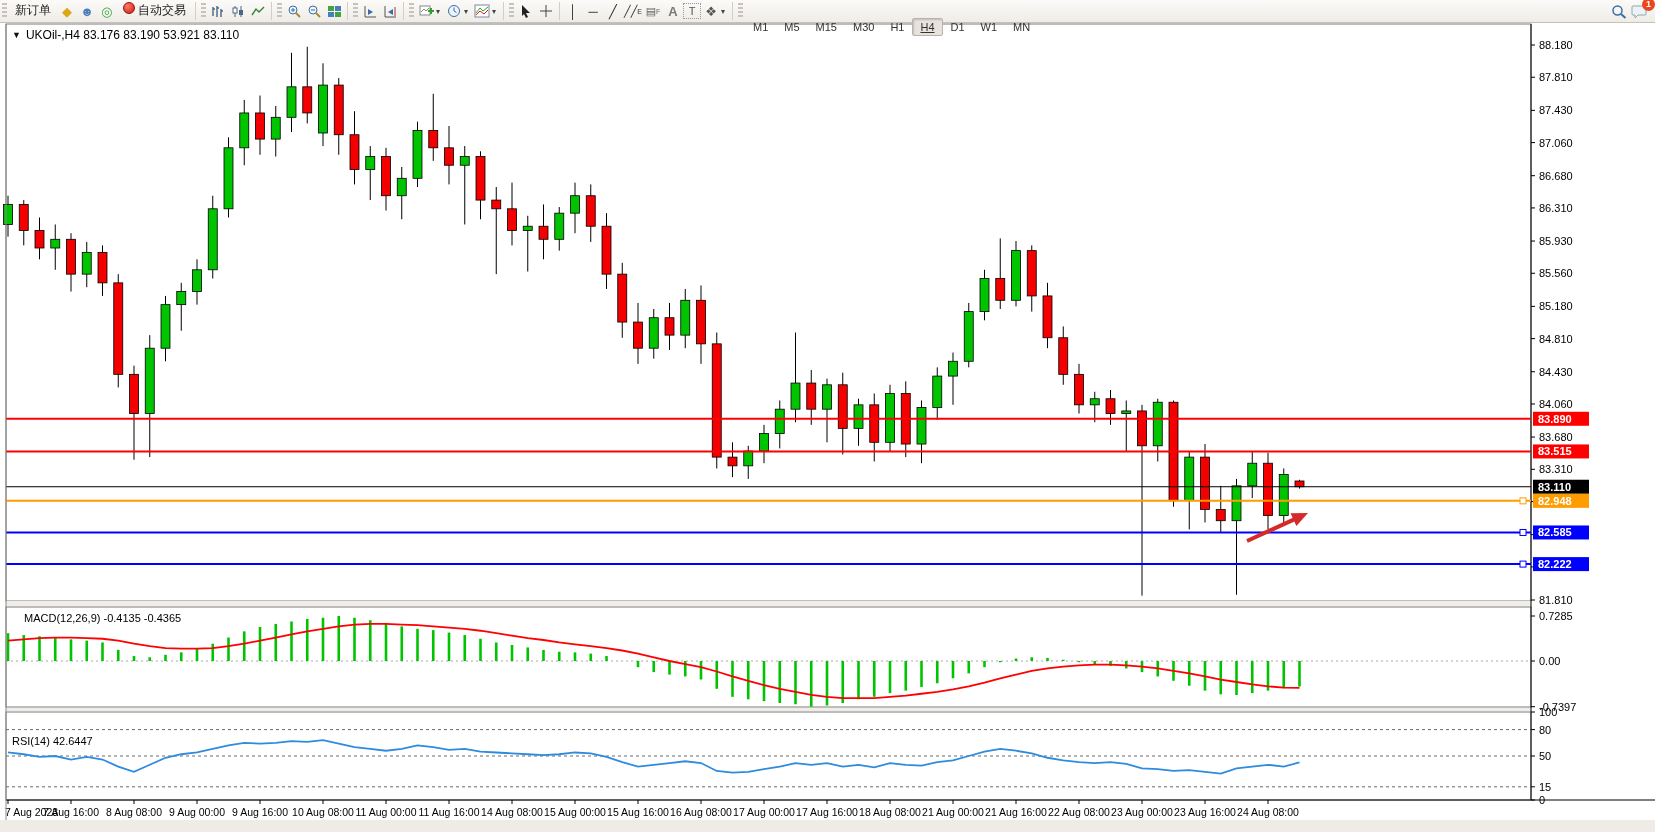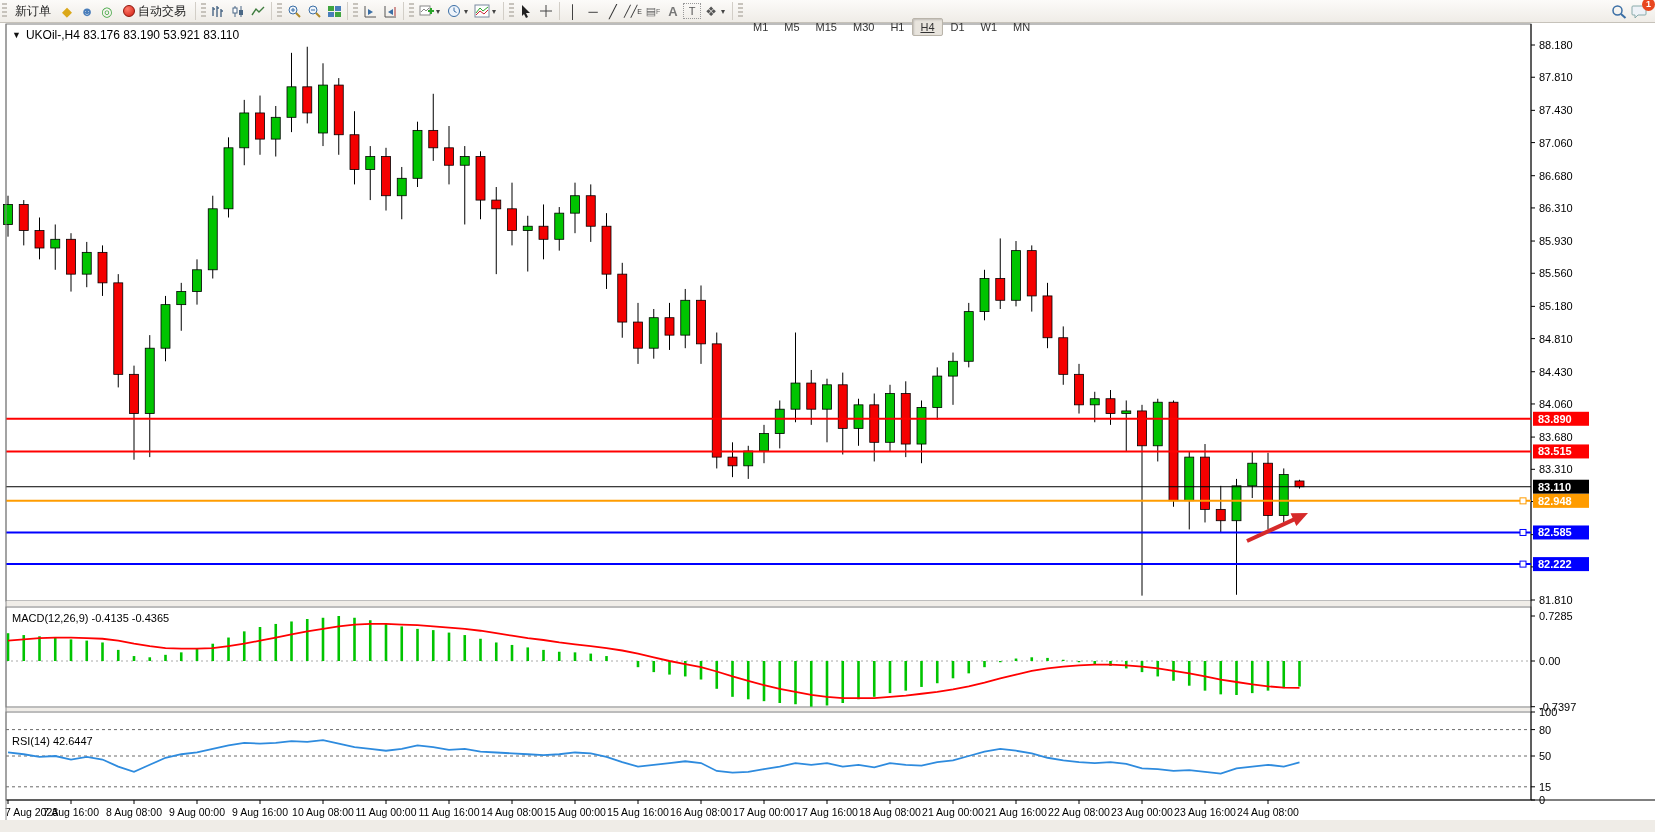--- a/index.html
+++ b/index.html
@@ -4,21 +4,21 @@
 <style>
   html,body{margin:0;padding:0;background:#fff;font-family:"Liberation Sans",sans-serif;}
   #app{position:relative;width:1655px;height:832px;overflow:hidden;background:#fff;}
   
   #toolbar{position:absolute;left:0;top:0;width:1655px;height:22px;
     background:linear-gradient(#fcfbf9,#efece7);border-bottom:1px solid #c6c2ba;
     display:flex;align-items:center;font-size:12px;color:#222;z-index:5;}
   .grip{width:5px;height:16px;margin:0 2px;
     background:repeating-linear-gradient(to bottom,#c7c3bc 0 2px,transparent 2px 4px);}
   .sep{width:1px;height:18px;background:#d2cec7;margin:0 3px;}
-  .tbtn{display:inline-flex;align-items:center;gap:3px;padding:1px 5px;height:18px;
+  .tbtn{display:inline-flex;align-items:flex-start;gap:3px;padding:1px 5px;height:18px;
     border:1px solid transparent;border-radius:2px;cursor:default;white-space:nowrap;}
   .i{display:inline-flex;width:20px;height:18px;align-items:center;justify-content:center;
      font-size:13px;line-height:1;}
   .caret{font-size:8px;color:#444;width:8px;}
   .tf{padding:2px 7px;font-size:11px;color:#333;border:1px solid transparent;border-radius:2px;}
   .tf.active{background:#e8e4dd;border:1px solid #b9b4aa;box-shadow:inset 1px 1px 2px rgba(0,0,0,.18);text-decoration:underline;}
   .toolbar-right{margin-left:auto;display:flex;align-items:center;margin-right:6px;}
   .ball{width:10px;height:10px;border-radius:50%;background:radial-gradient(circle at 35% 30%,#ff7a6a,#cf1d10);border:1px solid #8d140b;}
   .badge{position:absolute;top:-4px;right:-6px;background:#e8471f;color:#fff;border-radius:50%;
     width:13px;height:13px;font-size:9px;display:flex;align-items:center;justify-content:center;font-weight:bold;}
@@ -436,21 +436,21 @@
       <line x1="1247" y1="541" x2="1300.7293636342372" y2="516.3373412826452" stroke="#D62A2A" stroke-width="4"></line>
       <polygon points="1308,513 1296.3789008907888,526.0364893853327 1290.53855364616,513.312875745248" fill="#D62A2A"></polygon>
       <line x1="6" y1="24" x2="6" y2="820" stroke="#8a8a8a"></line>
     </svg>
 
   <div id="symbol-info">
     <span class="dd">▼</span>
     <span>UKOil-,H4  83.176 83.190 53.921 83.110</span>
   </div>
 
-  <div class="pane-label" style="left:12px;top:612px;">MACD(12,26,9) -0.4135 -0.4365</div>
+  <div class="pane-label" style="left:24px;top:612px;">MACD(12,26,9) -0.4135 -0.4365</div>
   <div class="pane-label" style="left:12px;top:714px;margin-top:21px;">RSI(14) 42.6447</div>
 
   <div id="toolbar">
     <span class="grip"></span>
     <span class="tbtn">
       <span>新订单</span>
     </span>
     <span class="i" style="color:#dba819;">◆</span>
     <span class="i" style="color:#4a7ebb;">☻</span>
     <span class="i" style="color:#3fa53f;">◎</span>

